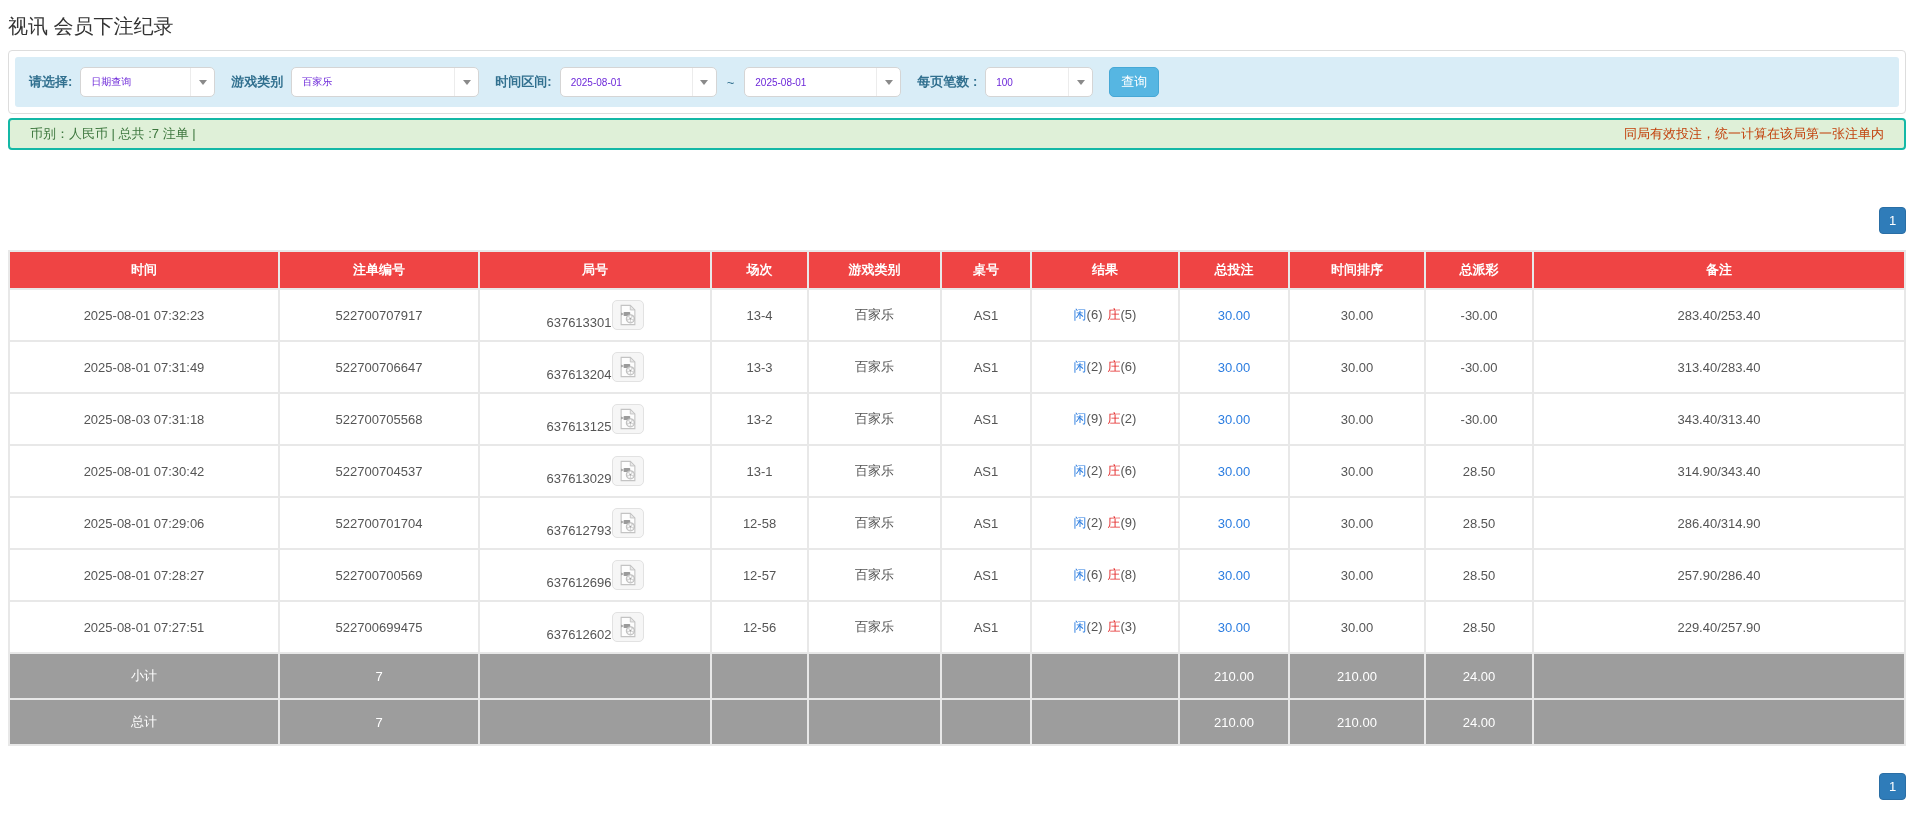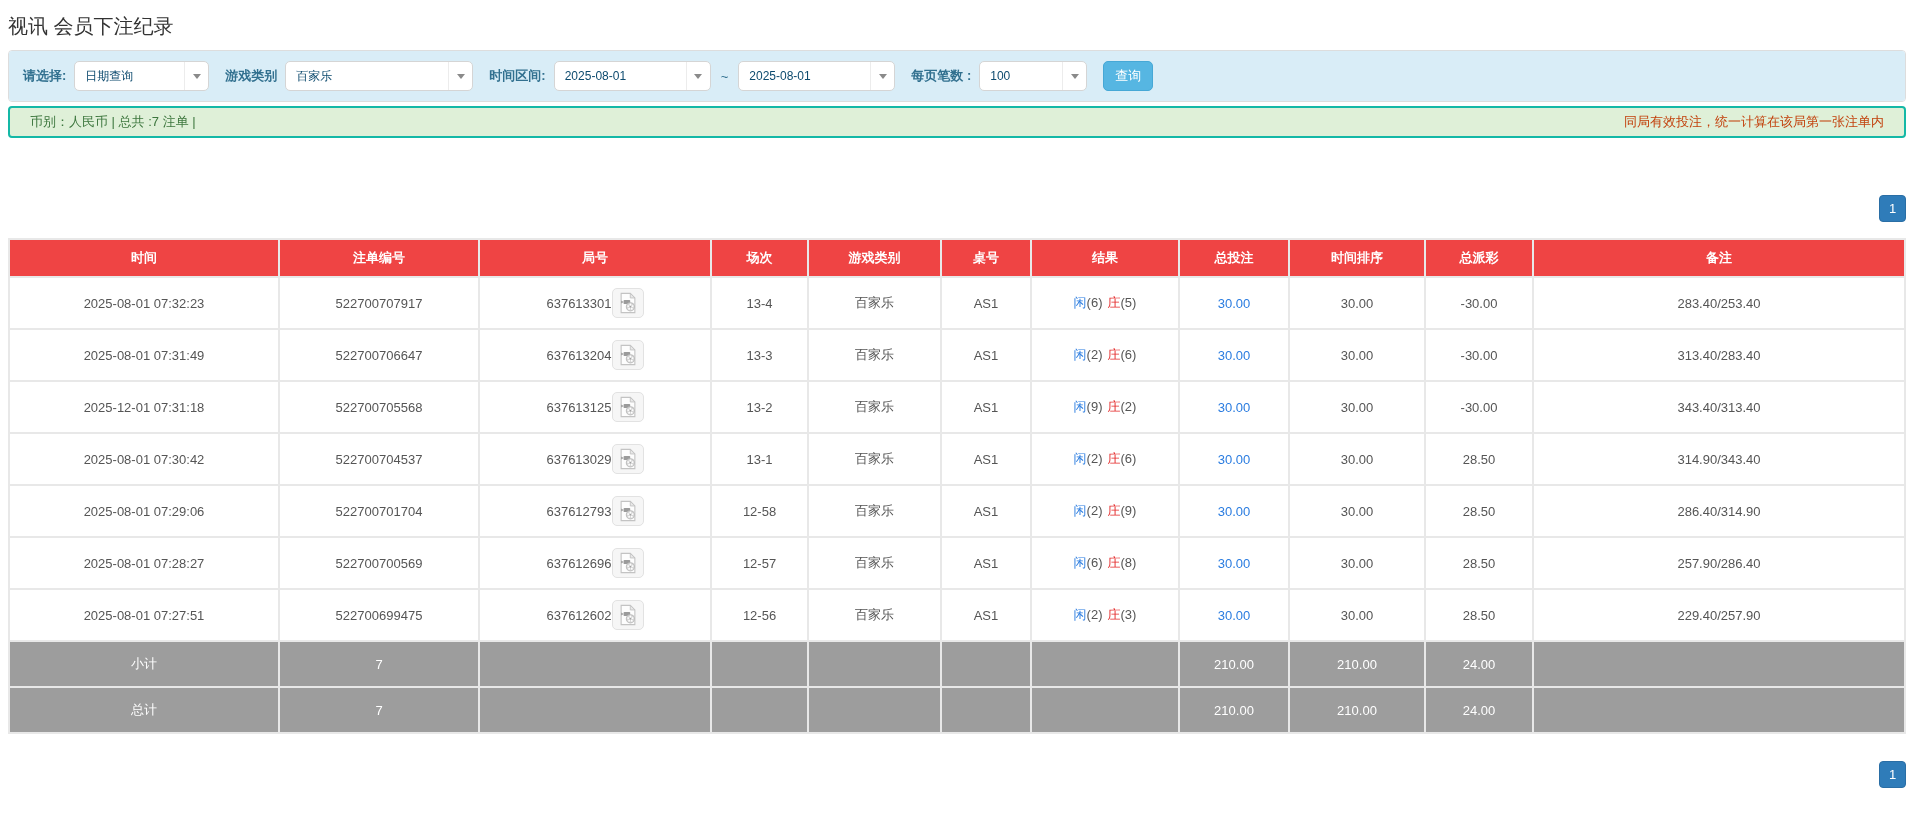--- a/index.html
+++ b/index.html
@@ -5,26 +5,26 @@
   * { box-sizing: border-box; }
   html,body { margin:0; padding:0; background:#fff; }
   body {
     width:1914px; height:813px;
     font-family:"Liberation Sans","DejaVu Sans",sans-serif;
     color:#333; overflow:hidden;
   }
   .page-title { font-size:20px; color:#333; margin:13px 8px 10px 8px; font-weight:normal; }
 
   
-  .filter-panel { margin:0 8px; border:1px solid #ddd; border-radius:4px; background:#fff; }
+  .filter-panel { margin:0 8px; border:1px solid #ddd; border-radius:4px; padding:6px; background:#fff; }
   .filter-bar { background:#d9edf7; border-radius:3px; padding:10px 14px; display:flex; align-items:center; }
   .f-label { color:#31708f; font-weight:bold; font-size:13px; white-space:nowrap; margin-right:8px; }
   .f-group { display:flex; align-items:center; margin-right:16px; }
   .combo { display:inline-flex; align-items:center; background:#fff; border:1px solid #d5d5d5; border-radius:5px; height:30px; overflow:hidden; }
-  .combo-text { padding:0 10px; font-size:12px; color:#0c4a6e; white-space:nowrap; }
+  .combo-text { padding:0 10px; font-size:10px; color:#6d28d9; white-space:nowrap; }
   .combo-arrow { width:24px; align-self:stretch; display:flex; align-items:center; justify-content:center; border-left:1px solid #ececec; }
   .caret { width:0; height:0; border-left:4px solid transparent; border-right:4px solid transparent; border-top:5px solid #8a8a8a; }
   .tilde { color:#31708f; font-size:13px; margin:0 8px 0 -8px; padding:0 4px; }
   .search-btn { background:#56b6e2; border:1px solid #46a8d6; color:#fff; border-radius:5px; height:30px; padding:0 11px; font-size:13px; cursor:pointer; }
 
   
   .info-bar { margin:4px 8px 0 8px; background:#dff0d8; border:2px solid #14b8a6; border-radius:4px; padding:5px 20px; display:flex; justify-content:space-between; align-items:center; font-size:13px; }
   .info-left { color:#3c763d; }
   .info-right { color:#c2410c;text-align:right; }
 
@@ -32,21 +32,21 @@
   .pager { display:flex; justify-content:flex-end; margin:0 8px; }
   .pager-top { margin-top:57px; margin-bottom:16px; }
   .pager-bottom { margin-top:27px; }
   .page-btn { width:27px; height:27px; background:#2f7cb9; color:#fff; border:1px solid #2a6ea5; border-radius:4px; font-size:13px; display:flex; align-items:center; justify-content:center; cursor:pointer; }
 
   
   table.records { width:1898px; margin:0 8px; border-collapse:collapse; table-layout:fixed; }
   .records th { background:#ef4444; color:#fff; font-size:13px; font-weight:bold; height:38px; padding:0 4px; border:2px solid #e8e8e8; text-align:center; }
   .records td { background:#fff; color:#555; font-size:13px; height:52px; padding:0 4px; border:2px solid #e8e8e8; text-align:center; vertical-align:middle; }
   .records tfoot td { background:#9d9d9d; color:#fff; height:46px; }
-  .round-cell { display:flex; align-items:center; justify-content:center; }
+  .round-cell { display:flex; align-items:flex-end; justify-content:center; }
   .video-btn { width:32px; height:30px; background:#f6f6f6; border:1px solid #e2e2e2; border-radius:5px; display:inline-flex; align-items:center; justify-content:center; cursor:pointer; padding:0; }
   .bet-link { color:#2a7ce0; text-decoration:none; cursor:pointer; }
   .neg { color:#e42b2b; }
   .player { color:#2a7ce0; }
   .banker { color:#e42b2b; }
   .res-num { color:#555; margin-right:5px; }
   .res-num:last-child { margin-right:0; }
 </style>
 </head>
 <body>
@@ -217,21 +217,21 @@
     </td>
     <td>
       <a class="bet-link">30.00</a>
     </td>
     <td>30.00</td>
     <td class="payout-val neg">-30.00</td>
     <td>313.40/283.40</td>
   </tr>
 
   <tr>
-    <td>2025-12-01 07:31:18</td>
+    <td>2025-08-03 07:31:18</td>
     <td>522700705568</td>
     <td>
       <div class="round-cell">
         <span>637613125</span>
         <button class="video-btn">
           <svg width="22" height="22" viewBox="0 0 24 24">
             <path d="M4.5 1.5 h10 l5 5 v16 h-15 z" fill="#fdfdfd" stroke="#c3c3c3" stroke-width="1.2"></path>
             <path d="M14.5 1.5 l5 5 h-5 z" fill="#e9e9e9" stroke="#c3c3c3" stroke-width="1"></path>
             <rect x="7.2" y="8.6" width="7.2" height="4.6" rx="1" fill="#9b9b9b"></rect>
             <path d="M7.2 10.9 L4.6 9.2 v3.4 l2.6 -1.7 z" fill="#9b9b9b"></path>

